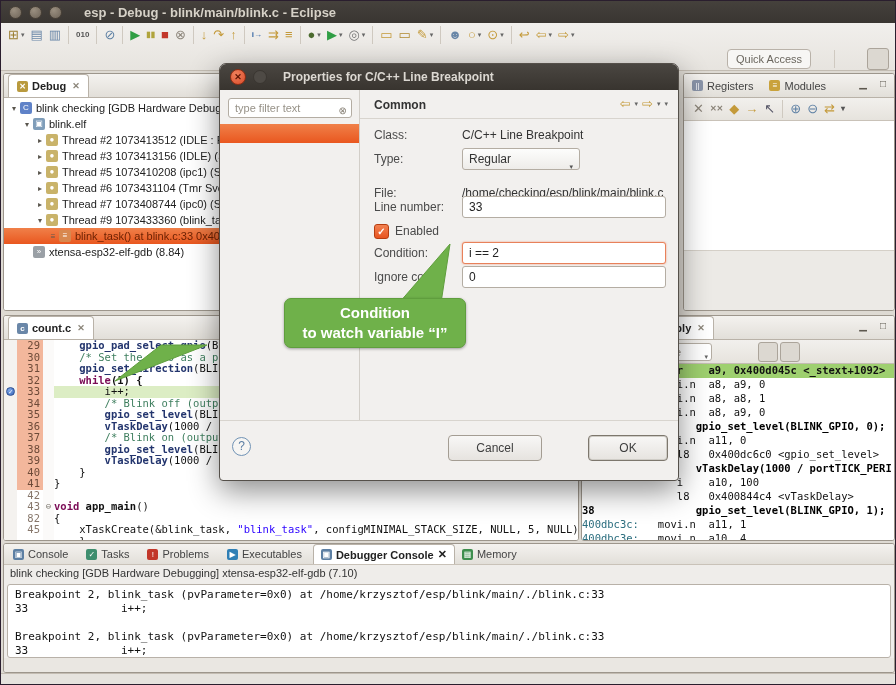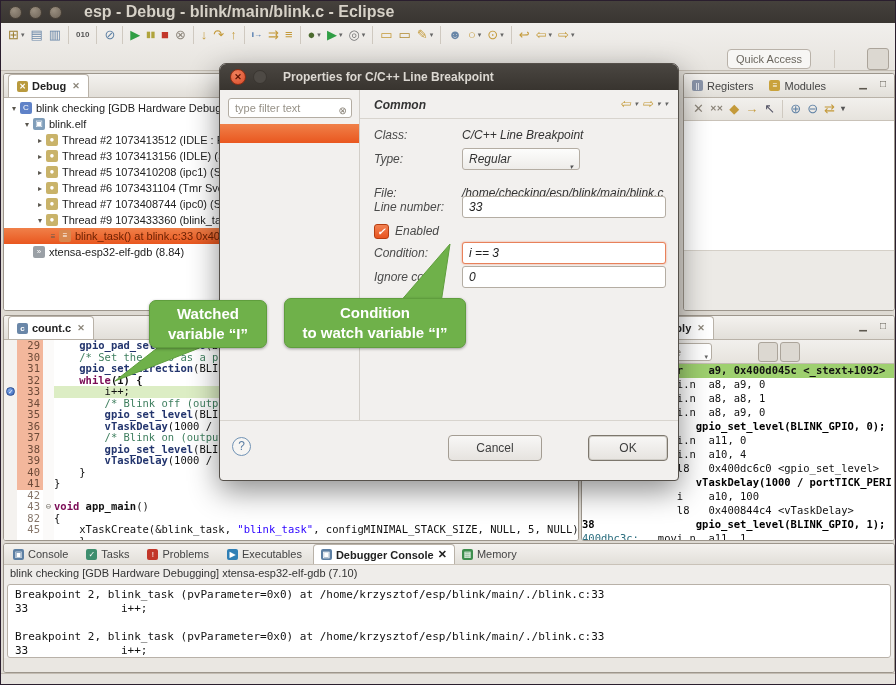--- a/index.html
+++ b/index.html
@@ -3,21 +3,21 @@
 <meta charset="utf-8">
 <style>
   html,body{margin:0;padding:0;background:#555;}
   *{box-sizing:border-box;}
   #canvas{position:relative;width:896px;height:685px;overflow:hidden;
     font-family:"Liberation Sans",sans-serif;background:#dedad3;border:1px solid #2a1e2e;}
   
   .titlebar{position:absolute;left:0;top:0;width:896px;height:22px;background:linear-gradient(#45413c,#393531);display:flex;align-items:center;}
   .winbtns{display:flex;gap:7px;margin-left:8px;}
   .winbtn{width:13px;height:13px;border-radius:50%;background:radial-gradient(circle at 35% 30%,#9a8f80,#6e6458);border:1px solid #4a4238;color:#2f2a24;font-size:8px;line-height:11px;text-align:center;}
-  .title-text{color:#d6d1c7;font-size:16px;font-weight:bold;margin-left:22px;}
+  .title-text{color:#d6d1c7;font-size:13px;font-weight:bold;margin-left:22px;}
   .toolbar-band{position:absolute;left:0;top:22px;width:896px;height:48px;background:linear-gradient(#f1efec,#e7e4df);border-bottom:1px solid #c3bcb2;}
   .mainbar{display:flex;align-items:center;height:24px;padding:2px 4px;}
   .tb-item{display:flex;align-items:center;height:20px;padding:0 3px;border-radius:3px;}
   .tb-item .g{font-size:13px;line-height:20px;}
   .tb-item .g.small{font-size:8px;font-weight:bold;letter-spacing:0;}
   .tb-item .dd{font-size:7px;color:#666;margin-left:2px;}
   .tb-item.is-sep{width:1px;height:18px;padding:0;background:#cfc9c0;margin:0 4px;border-radius:0;}
   .quick-access{position:absolute;right:86px;top:26px;width:84px;height:20px;border:1px solid #b9b2a9;border-radius:4px;background:#f7f6f4;color:#6b675f;font-size:11px;line-height:18px;text-align:center;}
   .persp{position:absolute;right:8px;top:25px;display:flex;gap:6px;align-items:center;}
   .persp .pi{width:22px;height:22px;border:1px solid transparent;border-radius:3px;font-size:13px;text-align:center;line-height:20px;color:#9a7d2e;}
@@ -93,21 +93,21 @@
   .dlg-titlebar{position:absolute;left:0;top:0;right:0;height:26px;background:linear-gradient(#4a4641,#38342f);border-radius:6px 6px 0 0;display:flex;align-items:center;}
   .dlg-close{width:16px;height:16px;border-radius:50%;margin-left:10px;background:radial-gradient(circle at 35% 30%,#f0815c,#d94c2b);border:1px solid #8e2e14;color:#5e1504;font-size:9px;line-height:14px;text-align:center;font-weight:bold;}
   .dlg-dim{width:14px;height:14px;border-radius:50%;margin-left:7px;background:#4e4a45;border:1px solid #3a3631;}
   .dlg-title{color:#dcd8d2;font-size:12px;font-weight:bold;margin-left:16px;}
   .dlg-nav{position:absolute;left:0;top:26px;width:140px;bottom:60px;border-right:1px solid #d2cec8;}
   .filter-box{position:absolute;left:8px;top:8px;width:124px;height:20px;background:#fff;border:1px solid #b4ada3;border-radius:3px;font-size:11px;color:#979288;line-height:18px;padding:0 16px 0 6px;}
   .filter-clear{position:absolute;right:4px;top:3px;font-size:10px;color:#8a8378;}
   .dlg-nav-list{position:absolute;left:0;top:34px;right:0;}
   .nav-item{height:19px;line-height:19px;font-size:12px;color:#333;padding-left:10px;}
   .nav-item.is-sel{background:linear-gradient(#f08049,#e9571f);color:#6d2203;}
-  .dlg-main{position:absolute;left:140px;top:26px;right:0;bottom:60px;font-style:italic;}
+  .dlg-main{position:absolute;left:140px;top:26px;right:0;bottom:60px;}
   .dlg-header{position:absolute;left:14px;top:8px;font-size:12px;font-weight:bold;color:#333;}
   .dlg-nav-arrows{position:absolute;right:10px;top:6px;display:flex;gap:4px;align-items:center;color:#c49a3a;font-size:13px;}
   .dlg-nav-arrows .dd{font-size:7px;color:#666;}
   .dlg-sep{position:absolute;left:0;top:28px;right:0;height:1px;background:#d8d4ce;}
   .frow{position:absolute;left:14px;right:12px;height:22px;display:flex;align-items:center;font-size:12px;color:#4a4a4a;}
   .frow .flabel{width:88px;flex:none;}
   .fvalue{color:#333;}
   .finput{height:22px;background:#fff;border:1px solid #b4ada3;border-radius:3px;font-size:12px;color:#222;padding:0 6px;line-height:20px;}
   .finput.full{flex:1;}
   .finput.focus{border-color:#e8815a;box-shadow:0 0 2px rgba(240,113,67,.7);}
@@ -563,21 +563,20 @@
         </span>
     </div>
     <div class="dis-body">
 
     <div class="dline is-hl"><span><span class="seg-pl">               </span><span class="seg-b">r    a9, 0x400d045c &lt;_stext+1092&gt;</span></span></div>
         <div class="dline"><span><span class="seg-pl">               i.n  a8, a9, 0</span></span></div>
         <div class="dline"><span><span class="seg-pl">               i.n  a8, a8, 1</span></span></div>
         <div class="dline"><span><span class="seg-pl">               i.n  a8, a9, 0</span></span></div>
         <div class="dline"><span><span class="seg-src">                  gpio_set_level(BLINK_GPIO, 0);</span></span></div>
         <div class="dline"><span><span class="seg-pl">               i.n  a11, 0</span></span></div>
-        <div class="dline"><span><span class="seg-pl">               i.n  a10, 4</span></span></div>
         <div class="dline"><span><span class="seg-pl">               l8   0x400dc6c0 &lt;gpio_set_level&gt;</span></span></div>
         <div class="dline"><span><span class="seg-src">                  vTaskDelay(1000 / portTICK_PERI</span></span></div>
         <div class="dline"><span><span class="seg-pl">               i    a10, 100</span></span></div>
         <div class="dline"><span><span class="seg-pl">               l8   0x400844c4 &lt;vTaskDelay&gt;</span></span></div>
         <div class="dline"><span><span class="seg-src">38                gpio_set_level(BLINK_GPIO, 1);</span></span></div>
         <div class="dline"><span><span class="seg-ad">400dbc3c:</span><span class="seg-pl">   movi.n  a11, 1</span></span></div>
         <div class="dline"><span><span class="seg-ad">400dbc3e:</span><span class="seg-pl">   movi.n  a10, 4</span></span></div>
         <div class="dline"><span><span class="seg-ad">400dbc40:</span><span class="seg-pl">   call8   0x400dc6c0 &lt;gpio_set_level&gt;</span></span></div>
       </div>
   </div>
@@ -685,41 +684,37 @@
       <div class="frow" style="top:106px;">
         <span class="flabel">Line number:</span>
         <span class="finput full">33</span>
       </div>
       <div class="frow chkrow" style="top:130px;">
         <span class="chk">✓</span>
         <span>Enabled</span>
       </div>
       <div class="frow" style="top:152px;">
         <span class="flabel">Condition:</span>
-        <span class="finput full focus">i == 3</span>
+        <span class="finput full focus">i == 2</span>
       </div>
       <div class="frow" style="top:176px;">
         <span class="flabel">Ignore count:</span>
         <span class="finput full">0</span>
       </div>
     </div>
     <div class="dlg-footer">
       <span class="help-btn">?</span>
       <span class="dbtn cancel">Cancel</span>
       <span class="dbtn ok">OK</span>
     </div>
   </div>
 
   <svg id="tails" width="896" height="685">
     <polygon points="160,344 206,344 114,380" fill="#6fb14a" stroke="#5f9e3d" stroke-width="1"></polygon>
     <polygon points="398,302 440,302 449,243" fill="#6fb14a" stroke="#5f9e3d" stroke-width="1"></polygon>
   </svg>
 
-  <div class="callout" style="left:148px;top:299px;width:118px;height:48px;">
-    <span>Watched</span>
-    <span>variable “I”</span>
-  </div>
   <div class="callout" style="left:283px;top:297px;width:182px;height:50px;">
     <span>Condition</span>
     <span>to watch variable “I”</span>
   </div>
 
 </div>
 
 </body></html>

